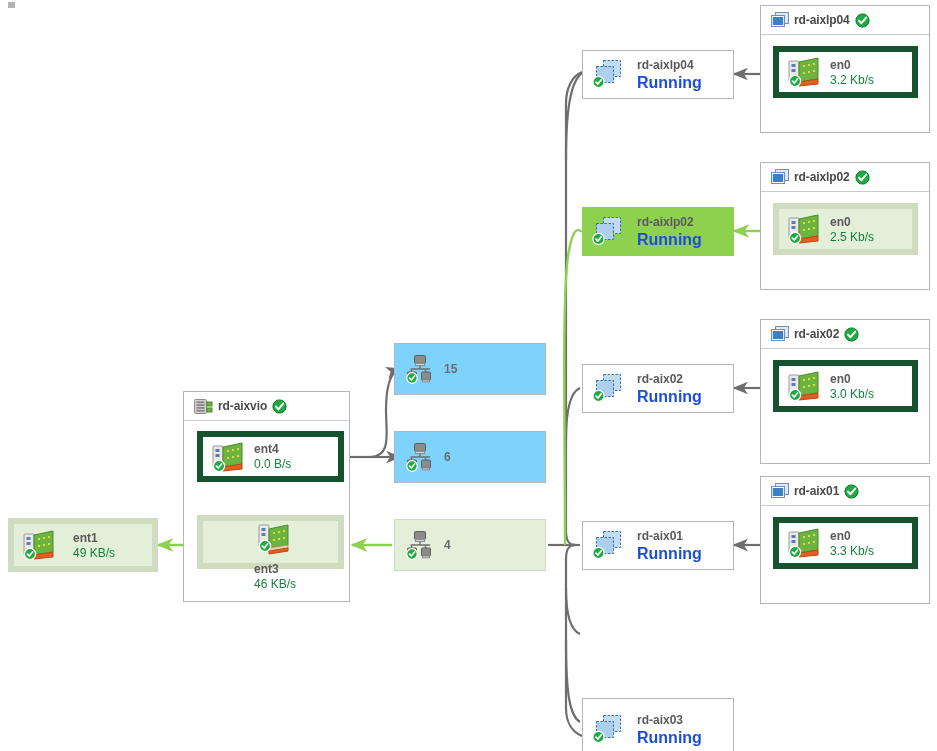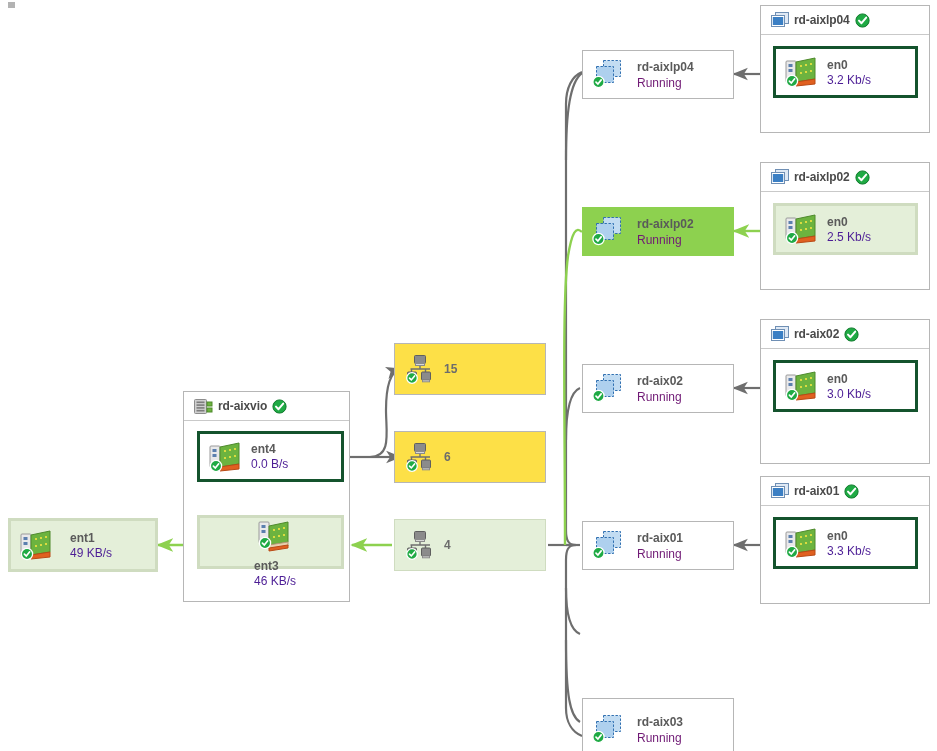--- a/index.html
+++ b/index.html
@@ -41,52 +41,52 @@
     font-size: 12px;
     font-weight: bold;
     color: #4a4a4a;
     letter-spacing: -0.1px;
   }
   .panel-body { position: relative; }
 
   
   .adapter {
     position: absolute;
-    border: 3px solid #14532d;
+    border: 6px solid #14532d;
     background: #ffffff;
     display: flex;
     align-items: center;
     padding-left: 9px;
     gap: 8px;
   }
   .adapter.hl { background: #E4EFD9; border-color: #cfdcc0; }
   .adp-text { display: flex; flex-direction: column; justify-content: center; gap: 3px; }
   .adp-name { font-size: 12px; font-weight: bold; color: #5a5a5a; line-height: 1; }
-  .adp-rate { font-size: 12px; color: #4c1d95; line-height: 1; }
+  .adp-rate { font-size: 12px; color: #15803d; line-height: 1; }
 
   
   .lpar {
     position: absolute;
     border: 1px solid #b6b6b6;
     background: #ffffff;
     display: flex;
     align-items: center;
     padding-left: 9px;
     gap: 9px;
   }
   .lpar.sel { background: #8DD14F; border-color: #8DD14F; }
   .lpar-text { display: flex; flex-direction: column; justify-content: center; gap: 4px; }
   .lpar-name { font-size: 12px; font-weight: bold; color: #5a5a5a; line-height: 1; }
-  .lpar-state { font-size: 12px; color: #701a75; line-height: 1; }
+  .lpar-state { font-size: 16px; color: #1d4ed8; line-height: 1; font-weight: bold; }
 
   
   .vlan {
     position: absolute;
     border: 1px solid #b6b6b6;
-    background: #fde047;
+    background: #7dd3fc;
     display: flex;
     align-items: center;
     padding-left: 11px;
     gap: 8px;
   }
   .vlan.hl { background: #E4EFD9; border-color: #cfdcc0; }
   .vlan-num { font-size: 12px; font-weight: bold; color: #6c6c6c; }
 
   .ico { display: block; flex: none; line-height: 0; }
   .corner-artifact {

